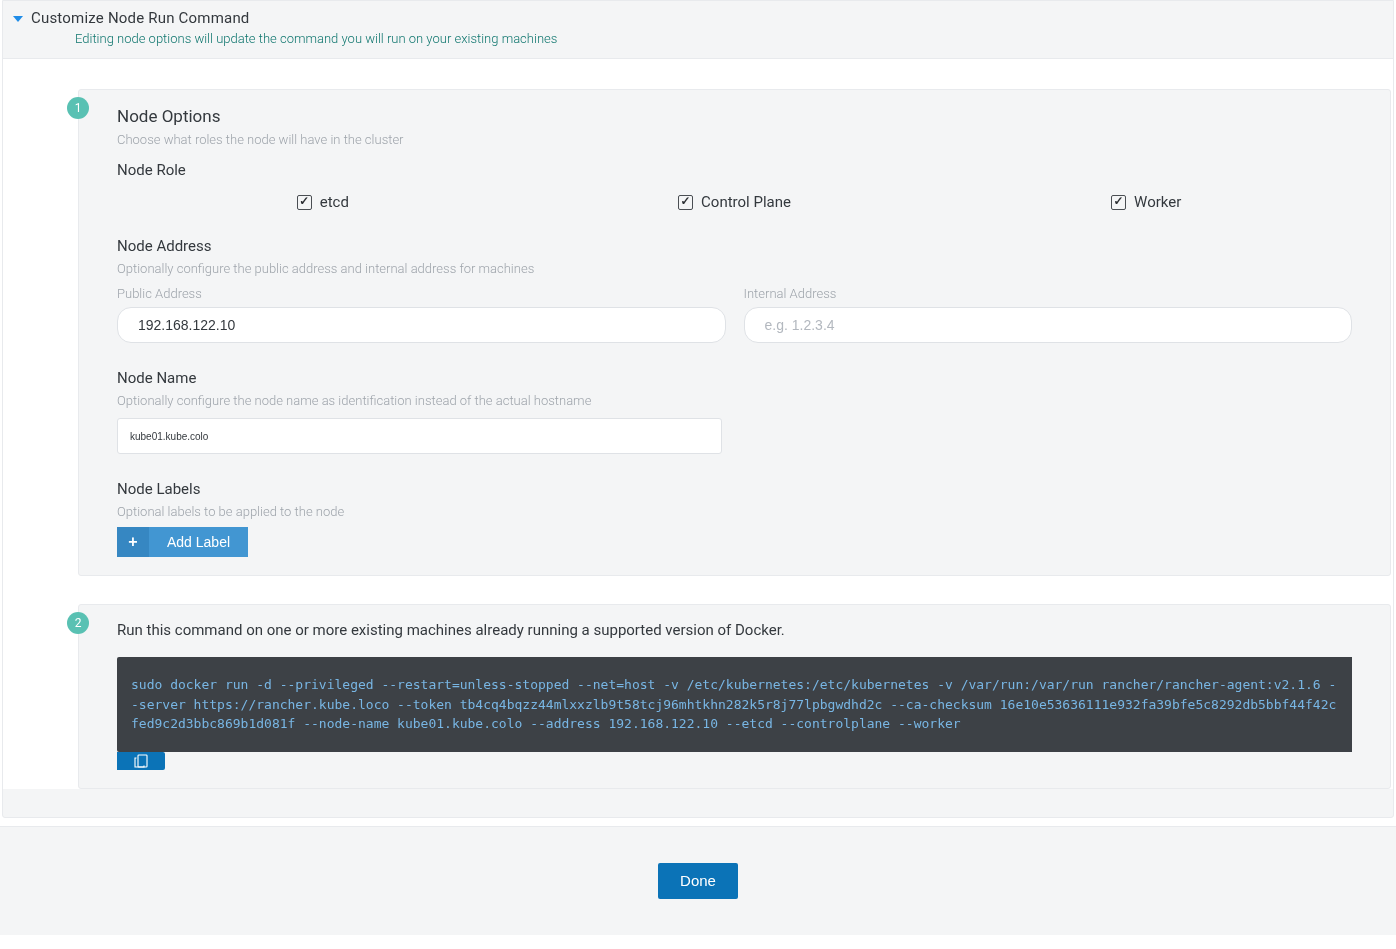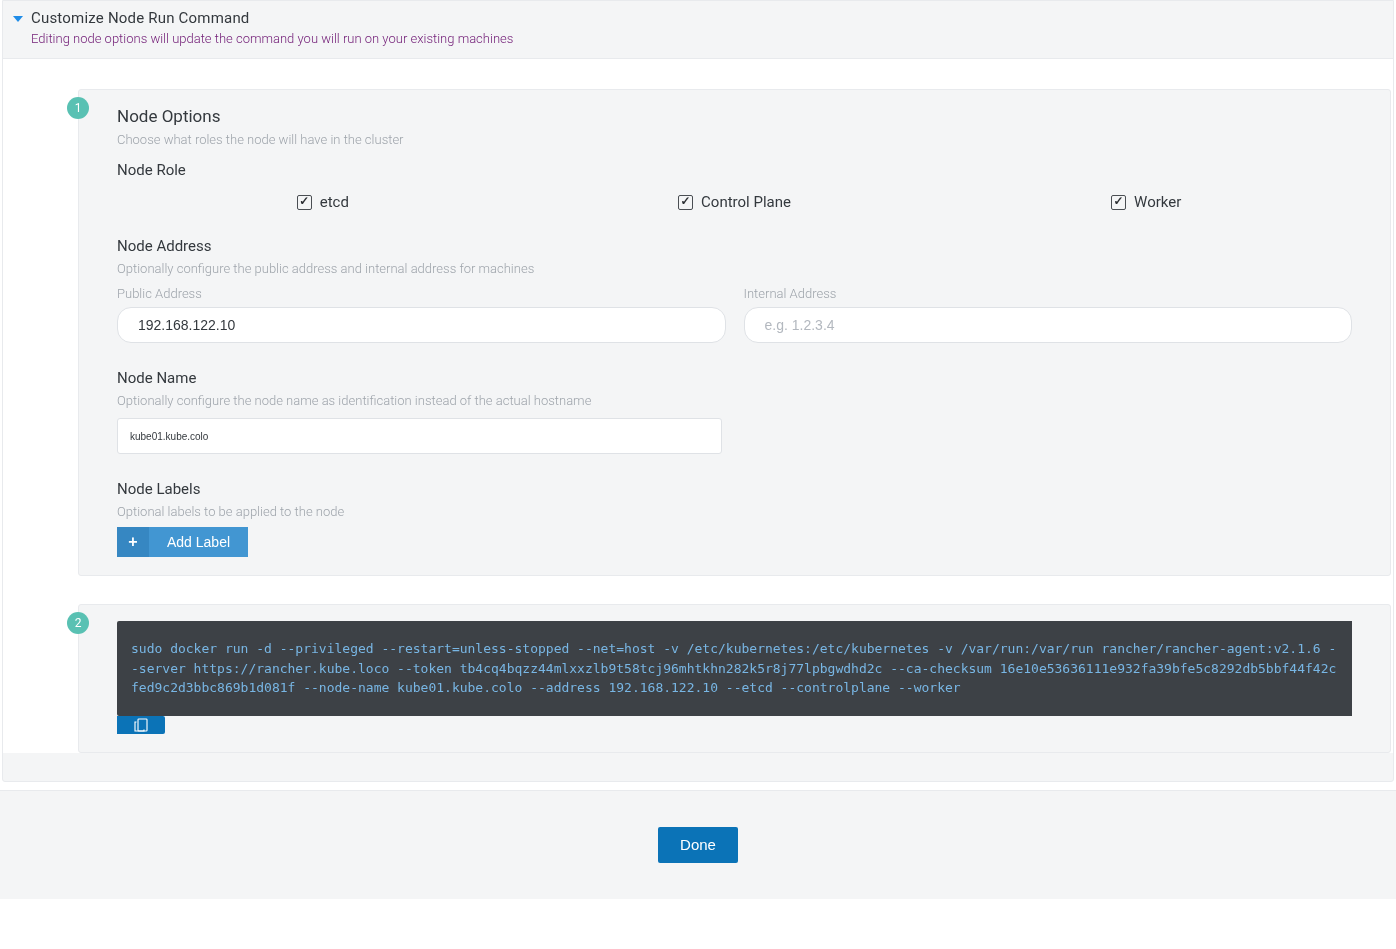--- a/index.html
+++ b/index.html
@@ -38,23 +38,24 @@
       flex: 1;
     }
     .panel-title {
       font-size: 15px;
       font-weight: 400;
       color: #34393e;
       letter-spacing: 0.2px;
     }
     .panel-subtitle {
       font-size: 13px;
-      color: #701a75;
+      color: #0f766e;
       margin-top: 4px;
       font-weight: 300;
+      margin-left: 44px;
     }
     .panel-body {
       background: #ffffff;
       border-top: 1px solid #e8eaed;
       padding: 30px 0 0 0;
     }
     .step-wrapper {
       display: flex;
       margin-left: 75px;
       margin-right: 2px;
@@ -329,20 +330,21 @@
         <button class="add-label-btn">
           <span class="plus-box">+</span>
           <span class="btn-text">Add Label</span>
         </button>
       </div>
     </div>
 
     <div class="step-wrapper">
       <div class="step-badge">2</div>
       <div class="step-content">
+        <div class="step2-title">Run this command on one or more existing machines already running a supported version of Docker.</div>
         <div class="cmd-row">
           <div class="cmd-block">sudo docker run -d --privileged --restart=unless-stopped --net=host -v /etc/kubernetes:/etc/kubernetes -v /var/run:/var/run rancher/rancher-agent:v2.1.6 --server https://rancher.kube.loco --token tb4cq4bqzz44mlxxzlb9t58tcj96mhtkhn282k5r8j77lpbgwdhd2c --ca-checksum 16e10e53636111e932fa39bfe5c8292db5bbf44f42cfed9c2d3bbc869b1d081f --node-name kube01.kube.colo --address 192.168.122.10 --etcd --controlplane --worker</div>
           <button class="copy-btn">
             <svg viewBox="0 0 24 24">
               <rect x="8" y="4" width="12" height="16" rx="1"></rect>
               <path d="M6 8 H4 v12 h12 v-2"></path>
             </svg>
           </button>
         </div>
       </div>

